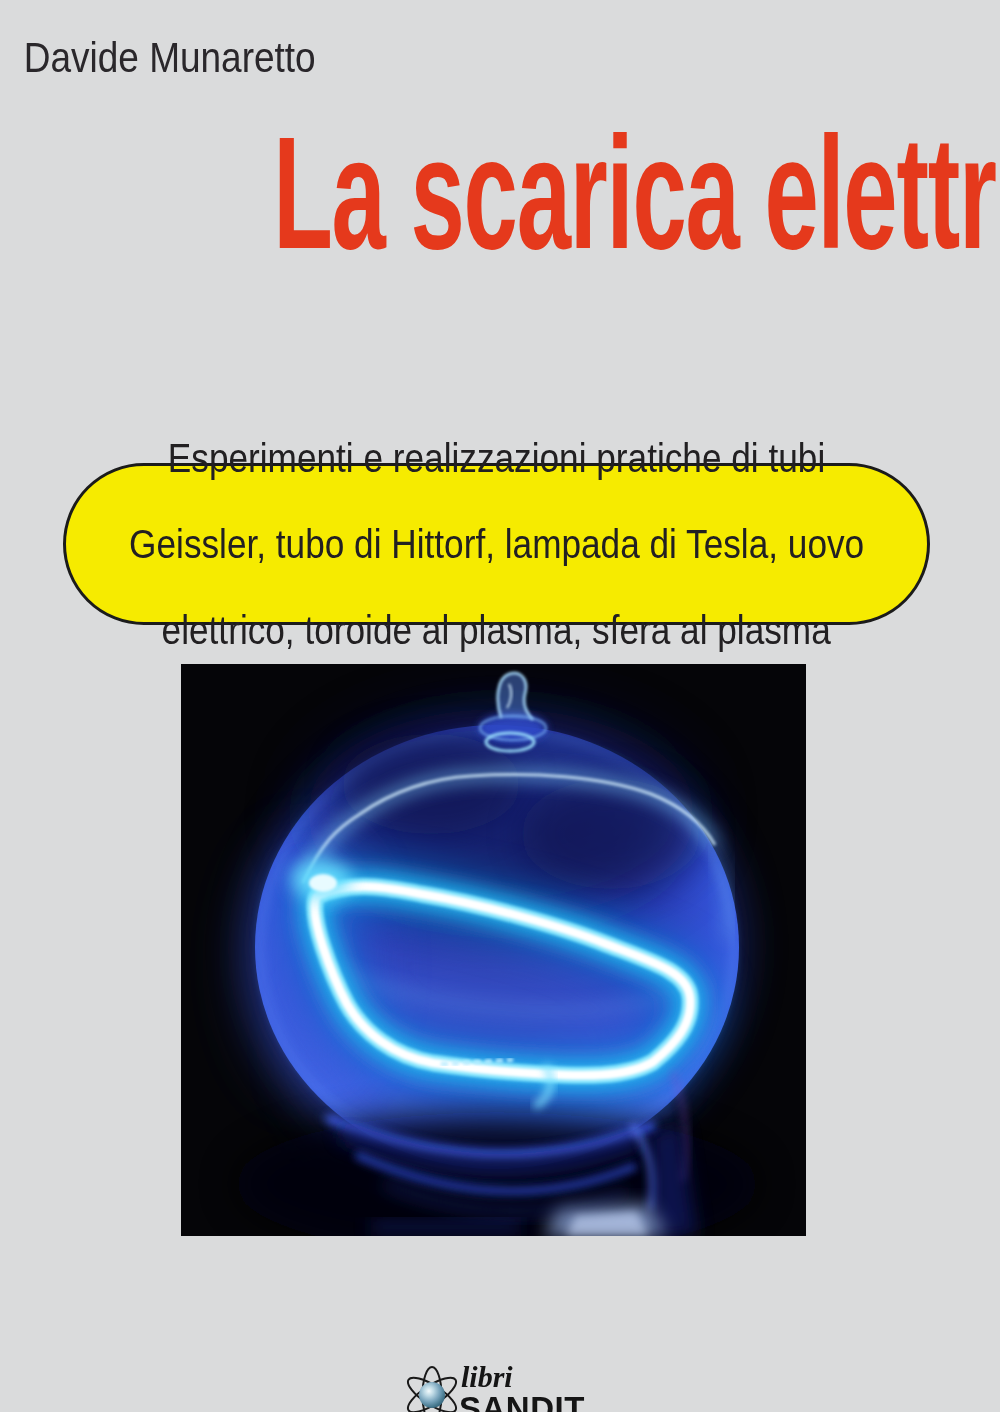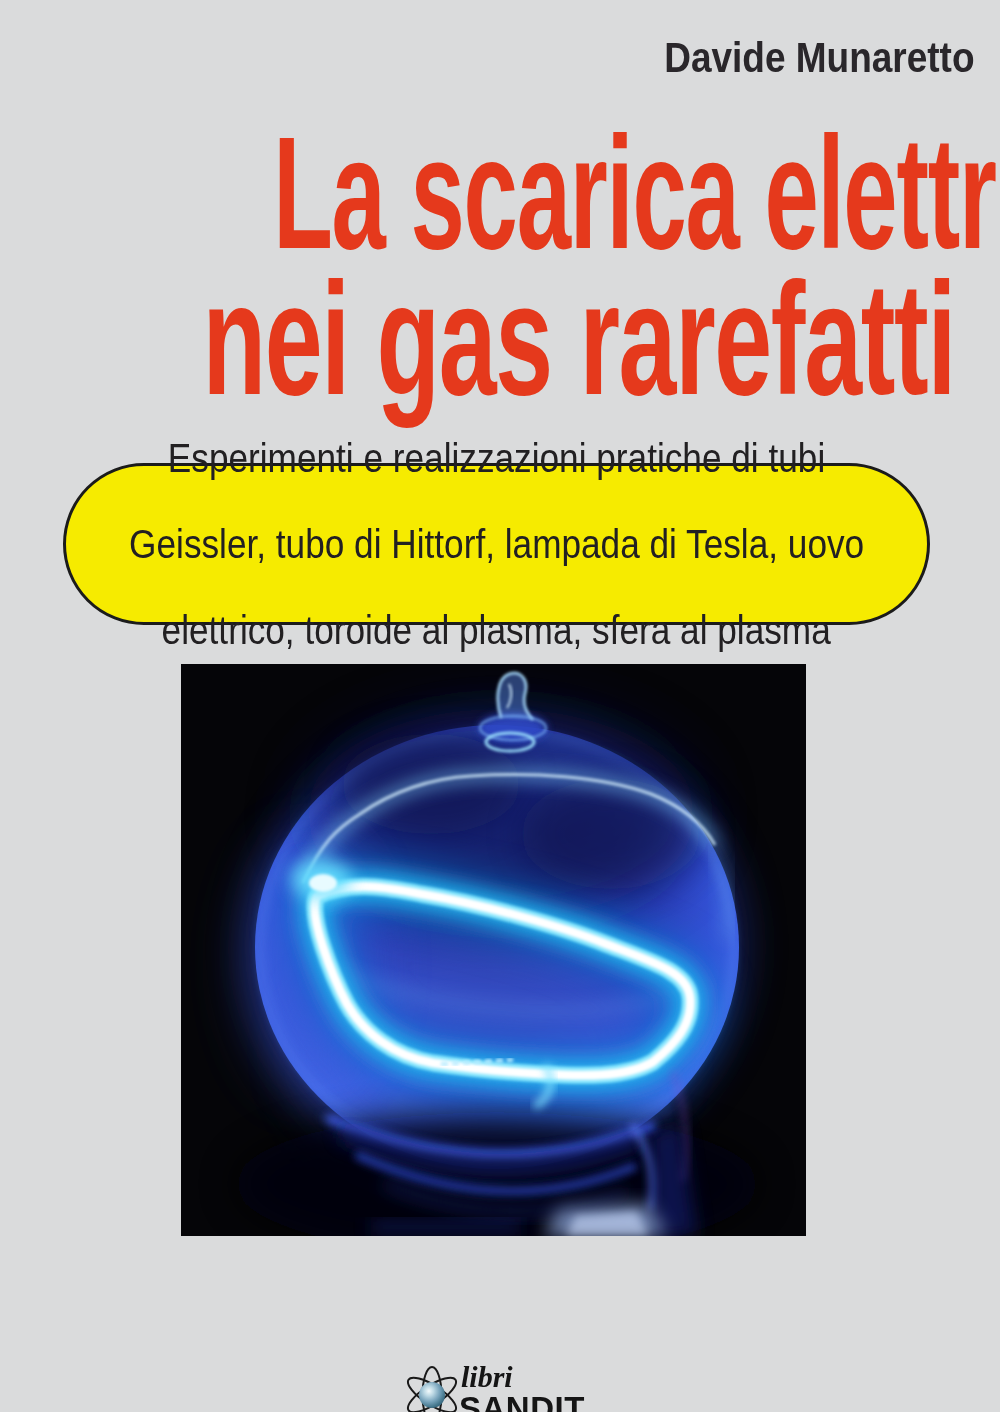--- a/index.html
+++ b/index.html
@@ -3,21 +3,21 @@
 <meta charset="utf-8">
 <style>
   html,body{margin:0;padding:0;}
   body{background:#9a9a9a;font-family:"Liberation Sans","DejaVu Sans",sans-serif;}
   .cover{
     position:relative;width:1000px;height:1412px;margin:0 auto;
     background:#dadbdc;overflow:hidden;
   }
   .author{
     position:absolute;top:36px;left:0;right:0;
-    text-align:right;font-size:43px;font-weight:bold;line-height:43px;
+    text-align:left;font-size:43px;font-weight:normal;line-height:43px;
     color:#2a272b;letter-spacing:0;
   }
   .author .squeeze{display:inline-block;transform:scaleX(0.86);transform-origin:center;}
   .title{
     position:absolute;top:120px;left:0;right:0;
     text-align:center;color:#e5391c;font-weight:bold;
     font-size:160px;line-height:146px;letter-spacing:-2px;
   }
   .title .line{display:block;white-space:nowrap;}
   .title .line > span{display:inline-block;transform-origin:center;}
@@ -46,21 +46,20 @@
 <body>
 
 <div class="cover">
 
   <div class="author">
     <span class="squeeze">Davide Munaretto</span>
   </div>
 
   <div class="title">
     <span class="line l1"><span>La scarica elettrica</span></span>
-    <span class="line l2"><span>nei gas rarefatti</span></span>
   </div>
 
   <div class="badge">
     <span class="bline">Esperimenti e realizzazioni pratiche di tubi</span>
     <span class="bline">Geissler, tubo di Hittorf, lampada di Tesla, uovo</span>
     <span class="bline">elettrico, toroide al plasma, sfera al plasma</span>
   </div>
 
   <div class="photo">
     <svg width="625" height="572" viewBox="0 0 625 572" xmlns="http://www.w3.org/2000/svg">

